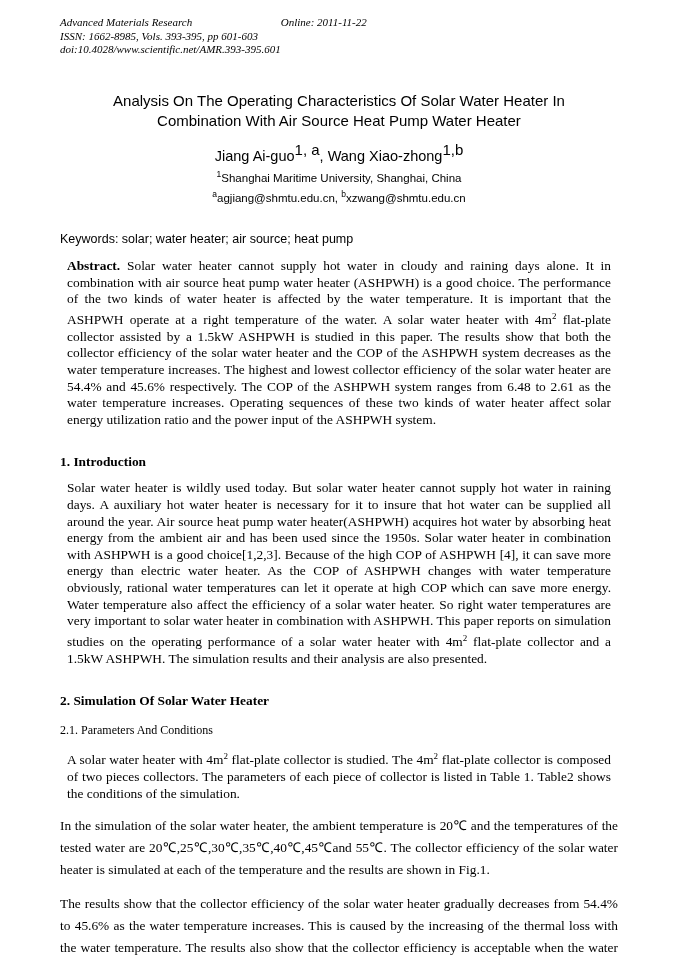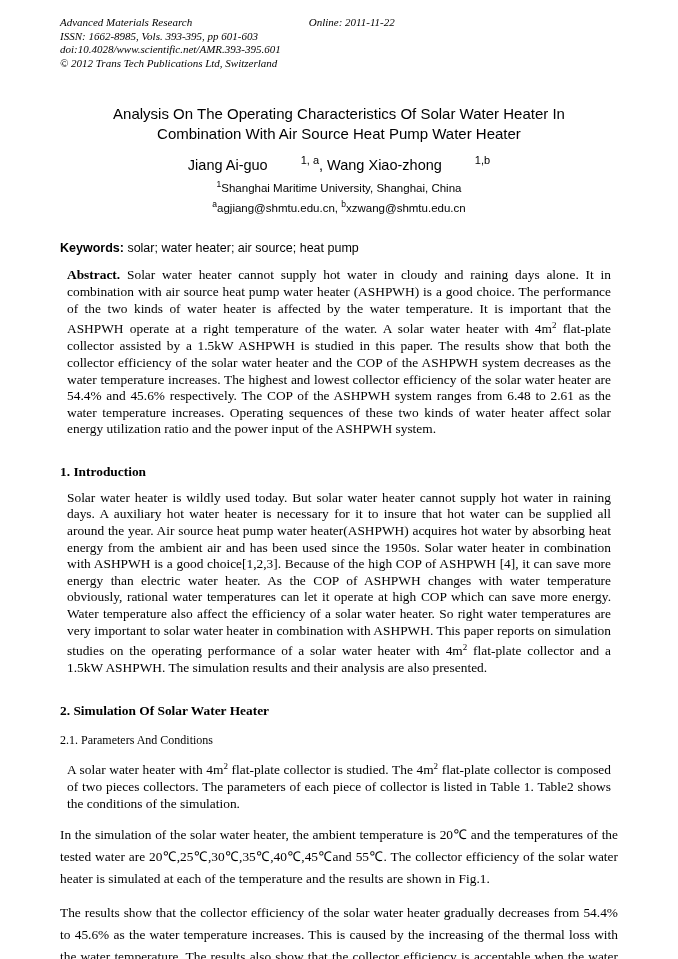--- a/index.html
+++ b/index.html
@@ -6,62 +6,61 @@
   .page {
     width:678px; min-height:959px; box-sizing:border-box;
     padding:16px 60px 24px 60px;
     background:#ffffff; color:#000000;
     font-family:"Liberation Serif", serif;
   }
   
   .pdf-header { display:flex; justify-content:flex-start; align-items:flex-start;
     font-style:italic; font-size:11px; line-height:13.5px; }
   .pdf-header .left div { white-space:nowrap; }
-  .pdf-header .right { white-space:nowrap;margin-left:28px; }
+  .pdf-header .right { white-space:nowrap; }
 
   
   .paper-title {
     font-family:"Liberation Sans", sans-serif; font-weight:normal;
     font-size:15px; line-height:20px; text-align:center;
     margin:34px auto 10px auto; max-width:520px;
   }
   .authors {
     font-family:"Liberation Sans", sans-serif; font-size:14.5px;
     text-align:center; margin:8px 0 6px 0;
   }
-  .authors sup { font-size:11px;margin-left:33px; }
+  .authors sup { font-size:15px; }
   .affiliation, .emails {
     font-family:"Liberation Sans", sans-serif; font-size:11.5px;
     text-align:center; margin:5px 0;
   }
   .affiliation sup, .emails sup { font-size:8.5px; }
 
   
   .keywords { font-family:"Liberation Sans", sans-serif; font-size:12.5px; margin:28px 0 12px 0; }
-  .keywords b { font-weight:bold;margin-top:40px; }
+  .keywords b { font-weight:normal;margin-top:40px; }
 
   
   .body-p { font-size:13.4px; line-height:16.6px; text-align:justify; margin:10px 7px; }
   .body-p sup { font-size:9px; }
   .body-p b { font-weight:bold; }
   .section-heading { font-size:13.4px; font-weight:bold; margin:26px 0 8px 0; }
   .subsection-heading { font-size:12px; font-weight:normal; margin:14px 0 4px 0; }
   .spaced { line-height:22px; margin:12px 0; }
 </style>
 </head>
 <body>
 
 <div class="page">
 
   <div class="pdf-header">
     <div class="left">
       <div>Advanced Materials Research</div>
       <div>ISSN: 1662-8985, Vols. 393-395, pp 601-603</div>
       <div>doi:10.4028/www.scientific.net/AMR.393-395.601</div>
-      <div>© 2012 Trans Tech Publications Ltd, Switzerland</div>
     </div>
     <div class="right">Online: 2011-11-22</div>
   </div>
 
   <div class="paper-title">Analysis On The Operating Characteristics Of Solar Water Heater In Combination With Air Source Heat Pump Water Heater</div>
 
   <div class="authors"><span>Jiang Ai-guo</span><sup>1, a</sup><span>, </span><span>Wang Xiao-zhong</span><sup>1,b</sup></div>
 
   <div class="affiliation"><sup>1</sup><span>Shanghai Maritime University, Shanghai, China</span></div>
 

